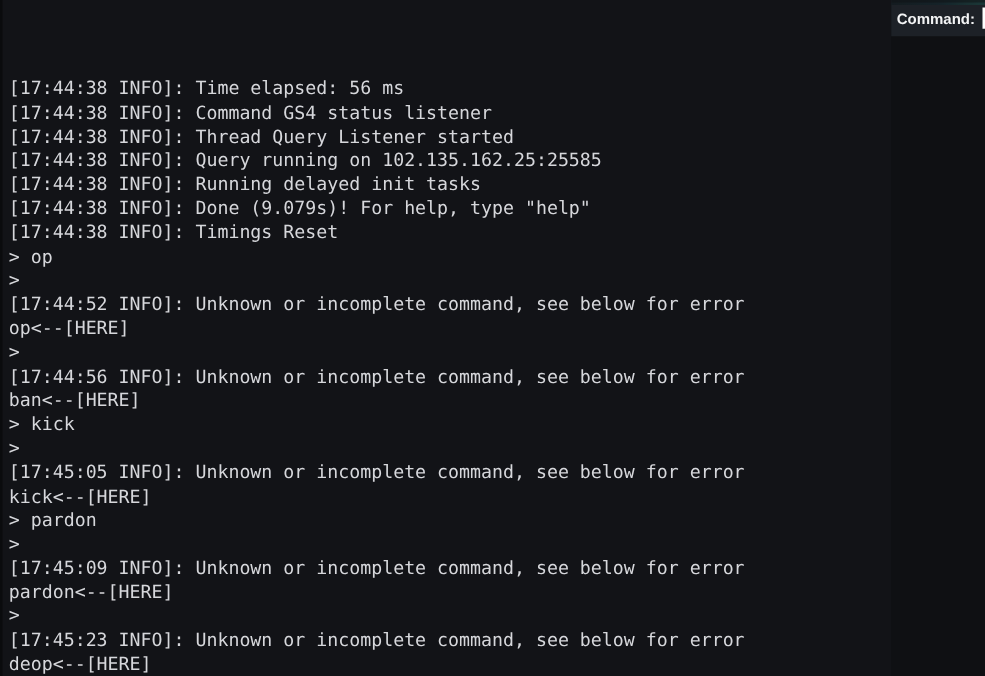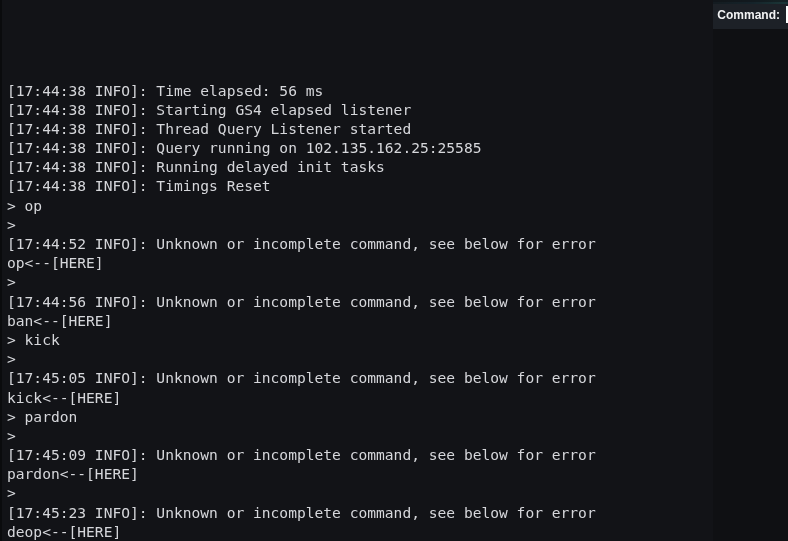--- a/index.html
+++ b/index.html
@@ -115,24 +115,25 @@
   }
 </style>
 </head>
 <body>
 
 <div id="app">
 
   <div class="console">
     <div class="log-scroll">
         <div class="line">[17:44:38 INFO]: Time elapsed: 56 ms</div>
-        <div class="line">[17:44:38 INFO]: Starting GS4 elapsed listener</div>
+        <div class="line">[17:44:38 INFO]: Command GS4 status listener</div>
         <div class="line">[17:44:38 INFO]: Thread Query Listener started</div>
         <div class="line">[17:44:38 INFO]: Query running on 102.135.162.25:25585</div>
         <div class="line">[17:44:38 INFO]: Running delayed init tasks</div>
+        <div class="line">[17:44:38 INFO]: Done (9.079s)! For help, type "help"</div>
         <div class="line">[17:44:38 INFO]: Timings Reset</div>
         <div class="line">&gt; op</div>
         <div class="line">&gt;</div>
         <div class="line">[17:44:52 INFO]: Unknown or incomplete command, see below for error</div>
         <div class="line">op&lt;--[HERE]</div>
         <div class="line">&gt;</div>
         <div class="line">[17:44:56 INFO]: Unknown or incomplete command, see below for error</div>
         <div class="line">ban&lt;--[HERE]</div>
         <div class="line">&gt; kick</div>
         <div class="line">&gt;</div>

